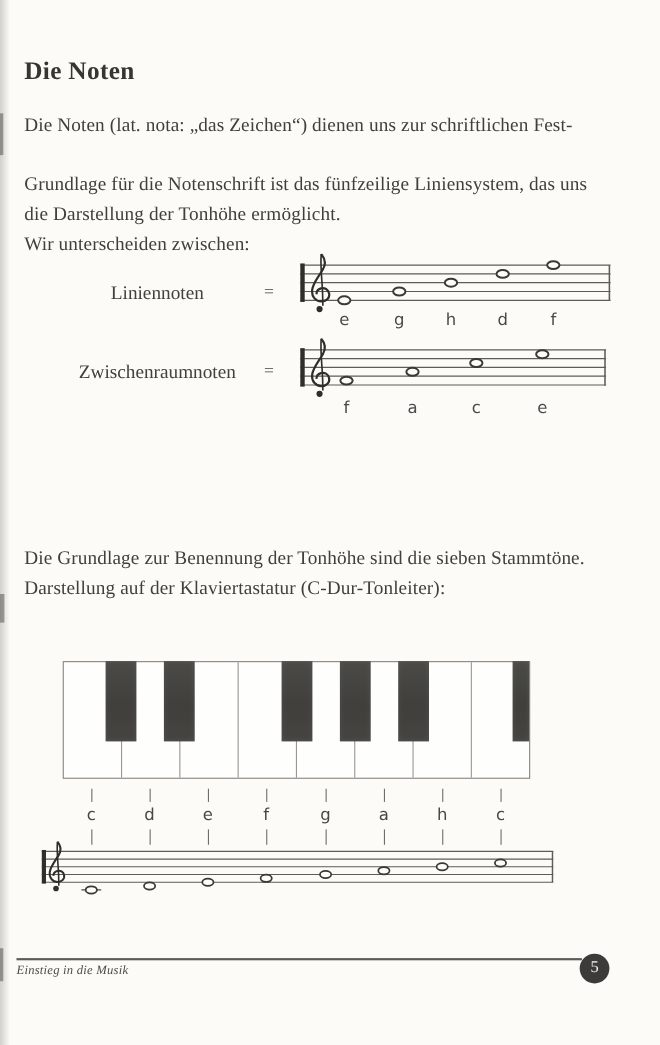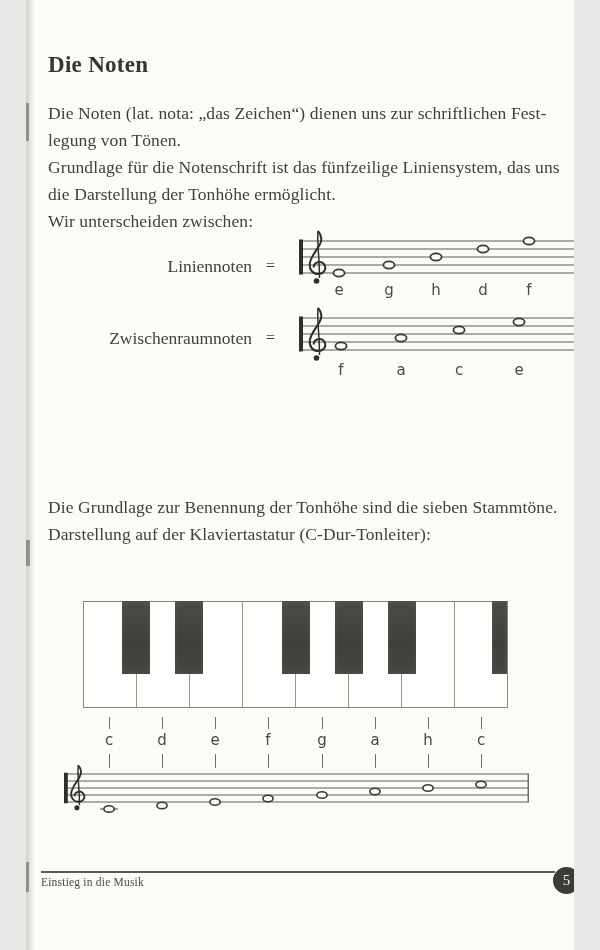--- a/index.html
+++ b/index.html
@@ -1,17 +1,17 @@
 <!DOCTYPE html>
 <html><head>
 <meta charset="utf-8">
 <style>
   html,body { margin:0; padding:0; background:#e8e8e6; }
   .page {
-    position:relative; width:548px; height:950px; margin:0 auto;
+    position:relative; width:600px; height:950px; margin:0 auto;
     background:#fcfbf8; overflow:hidden;
     font-family:"Liberation Serif", serif; color:#3c3b38;
   }
   .edge-shadow {
     position:absolute; left:0; top:0; width:9px; height:100%;
     background:linear-gradient(to right, rgba(110,108,100,.30), rgba(110,108,100,0));
     pointer-events:none;
   }
   .smudge { position:absolute; background:rgba(60,58,54,.45); }
 
@@ -19,21 +19,21 @@
     position:absolute; left:22px; margin:0;
     font-size:23px; font-weight:bold; color:#37352f; letter-spacing:.3px;
   }
   .bodyline {
     position:absolute; left:22px; white-space:nowrap;
     font-size:17.5px; color:#413f3b; letter-spacing:.1px;
   }
   .it { }
 
   .rowlabel {
-    position:absolute; left:60px; width:166px; text-align:right;
+    position:absolute; left:60px; width:166px; text-align:center;
     font-size:17.5px; color:#43413d; white-space:nowrap;
   }
   .eq { position:absolute; left:240px; font-size:16px; color:#43413d; }
 
   .staff-svg { position:absolute; }
 
   .note-letter {
     position:absolute; transform:translateX(-50%);
     font-family:"DejaVu Sans", sans-serif; font-size:15px; color:#4a4a48;
   }
@@ -52,42 +52,41 @@
   }
   .tick { position:absolute; width:1.5px; background:#6e6d68; }
   .klabel {
     position:absolute; transform:translateX(-50%);
     font-family:"DejaVu Sans", sans-serif; font-size:15px; color:#484744;
   }
 
   .footer-rule { position:absolute; left:15px; top:871px; width:514px; height:1.5px; background:#5c5b57; }
   .footer-title {
     position:absolute; left:15px; top:876px;
-    font-size:11.5px; color:#4c4b47; letter-spacing:.2px;
+    font-size:11.5px; font-style:italic; color:#4c4b47; letter-spacing:.2px;
   }
   .page-badge {
     position:absolute; left:527px; top:867px; width:27px; height:27px;
     border-radius:50%; background:#3c3b39;
     display:flex; align-items:center; justify-content:center;
     color:#f4f3ef; font-size:15px; font-family:"Liberation Serif", serif;
   }
 </style>
 </head>
 <body>
 
 <div class="page">
   <div class="edge-shadow"></div>
   <div class="smudge" style="left:0;top:103px;width:3px;height:38px;"></div>
   <div class="smudge" style="left:0;top:540px;width:4px;height:26px;"></div>
   <div class="smudge" style="left:0;top:862px;width:3px;height:30px;"></div>
 
   <h1 class="h-title" style="top:52px;">Die Noten</h1>
 
   <div class="bodyline" style="top:103px;"><span>Die Noten </span><span class="it">(lat.</span><span> nota: „das Zeichen“) dienen uns zur schriftlichen Fest-</span></div>
-  <div class="bodyline" style="top:130px;">legung von Tönen.</div>
   <div class="bodyline" style="top:184px;">die Darstellung der Tonhöhe ermöglicht.</div>
   <div class="bodyline" style="top:157px;">Grundlage für die Notenschrift ist das fünfzeilige Liniensystem, das uns</div>
   <div class="bodyline" style="top:211px;">Wir unterscheiden zwischen:</div>
 
   <div class="rowlabel" style="top:256px;">Liniennoten</div>
   <div class="eq" style="top:257px;">=</div>
 
   <svg class="staff-svg" style="left:268px;top:226px;" width="292" height="76" viewBox="0 0 292 76">
     <path d="M5 15 H287 M5 23 H287 M5 31 H287 M5 39 H287 M5 47 H287" stroke="#5d5c58" stroke-width="1.1" fill="none"></path>
     <rect x="5" y="13.5" width="4" height="35" fill="#2f2e2b"></rect>

